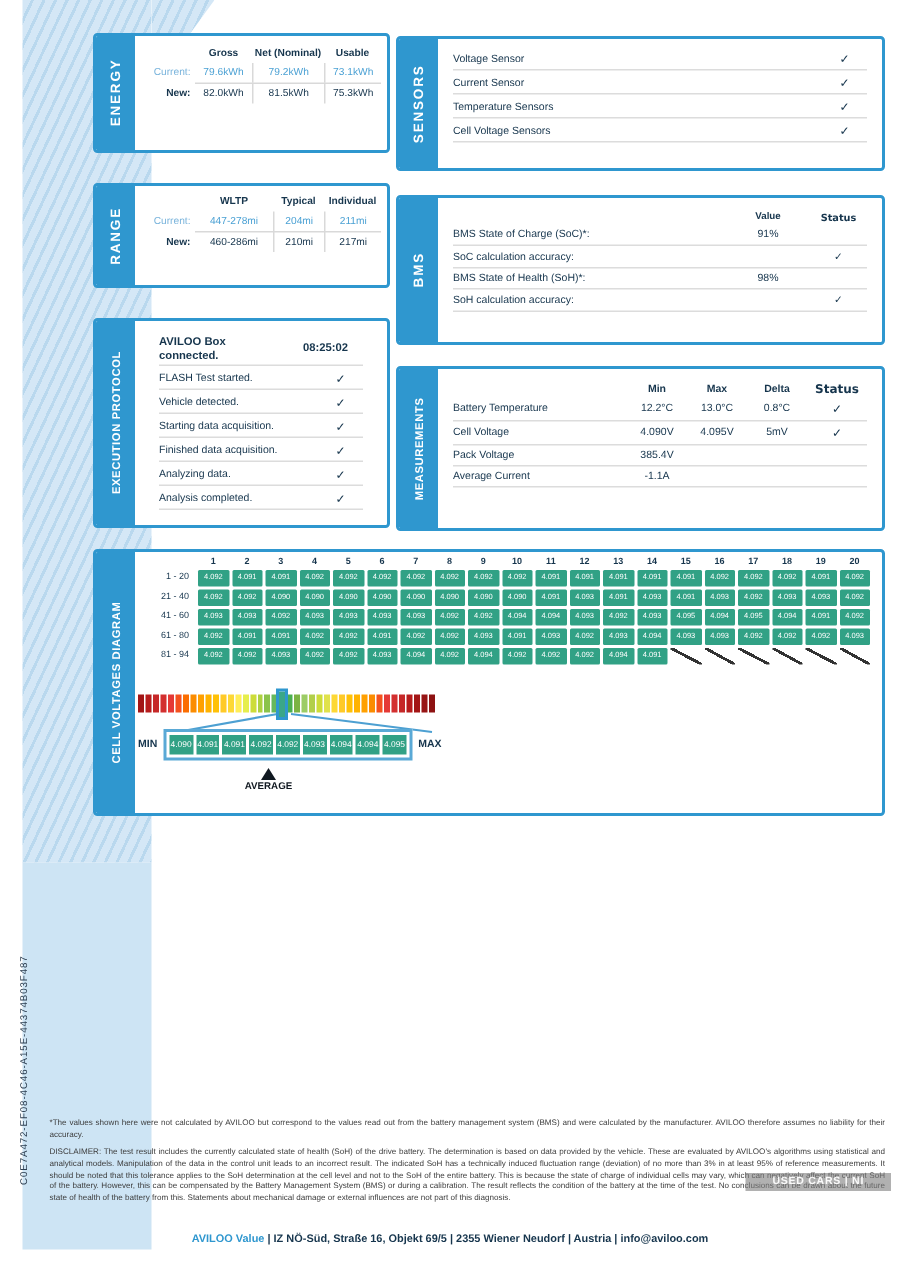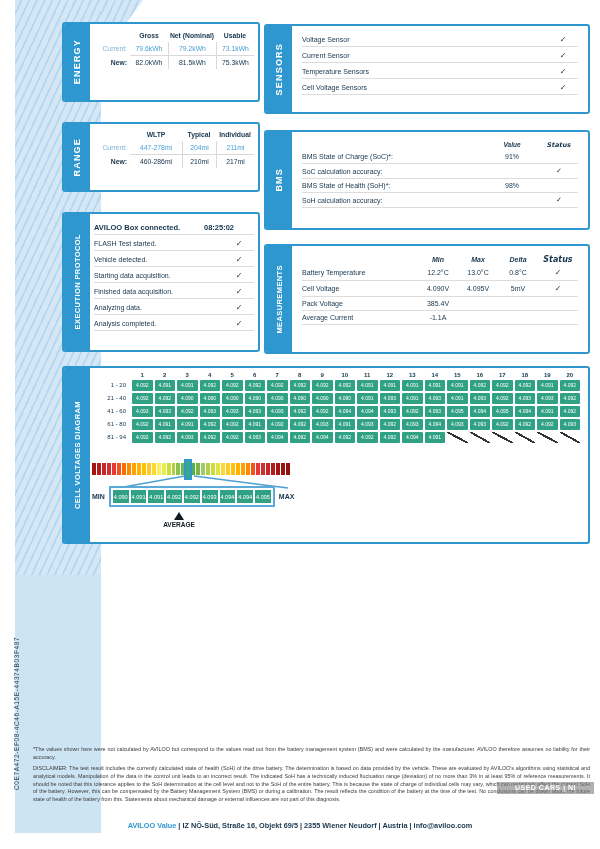--- a/index.html
+++ b/index.html
@@ -36,25 +36,25 @@
   .rownew { color:#16354d; }
   .rownew .stlabel { font-weight:bold; }
   .en1{width:38px;} .en2{width:48px;} .en3{width:38px;}
   .rn1{width:52px;} .rn2{width:34px;} .rn3{width:38px;}
 
   
   .srow { display:flex; align-items:center; border-bottom:1px solid #dcdcdc; padding:3.5px 0 2.5px 0; }
   .rlabel { flex:1; font-size:7px; color:#16354d; }
   .check { width:30px; text-align:center; font-size:8px; font-weight:bold; color:#16354d; font-family:"DejaVu Sans",sans-serif; }
   .bold { font-weight:bold; font-size:7.5px; }
-  .timecell { width:50px; text-align:left; font-weight:bold; font-size:7.5px; }
+  .timecell { width:50px; text-align:center; font-weight:bold; font-size:7.5px; }
   .colv { width:56px; text-align:center; font-size:7px; }
   .cols { width:38px; text-align:center; font-size:7px; font-family:"DejaVu Sans",sans-serif; }
   .hdrcell { font-weight:bold; font-size:6.5px; }
-  .hdrrow { border-bottom:none; padding-bottom:1px;font-style:italic; }
+  .hdrrow { border-bottom:none; padding-bottom:1px; }
   .mcol { width:40px; text-align:center; font-size:7px; }
   .mcol.st { width:40px; font-family:"DejaVu Sans",sans-serif; font-weight:bold; font-size:8px; }
 
   
   #cv-grid { display:grid; grid-template-columns:34px repeat(20,1fr); gap:2px; position:absolute; left:6px; right:8px; top:4px; }
   .cvh { font-size:6px; font-weight:bold; text-align:center; color:#16354d; }
   .cvlabel { font-size:6px; text-align:right; padding-right:4px; color:#16354d; line-height:11px; }
   .cvcell { background:#31a185; color:#fff; font-size:5px; text-align:center; line-height:11px; height:11px; border-radius:1px; }
   .cvslash { height:11px; background:linear-gradient(to top right,transparent 45%,#333 45%,#333 55%,transparent 55%); }
 
@@ -193,21 +193,21 @@
         <div class="colv"></div>
         <div class="cols check">✓</div>
       </div>
     </div>
 </div>
 
 <div class="card" style="left:62px;top:212px;width:198px;height:140px;">
   <div class="vbar">
       <span class="vtext sm">EXECUTION PROTOCOL</span>
     </div>
-  <div class="content" id="exec-rows" style="padding:5px 4px;">
+  <div class="content" id="exec-rows" style="padding:5px 16px;">
       <div class="srow">
         <div class="rlabel bold">AVILOO Box connected.</div>
         <div class="timecell">08:25:02</div>
       </div>
       <div class="srow">
         <div class="rlabel">FLASH Test started.</div>
         <div class="check">✓</div>
       </div>
       <div class="srow">
         <div class="rlabel">Vehicle detected.</div>

